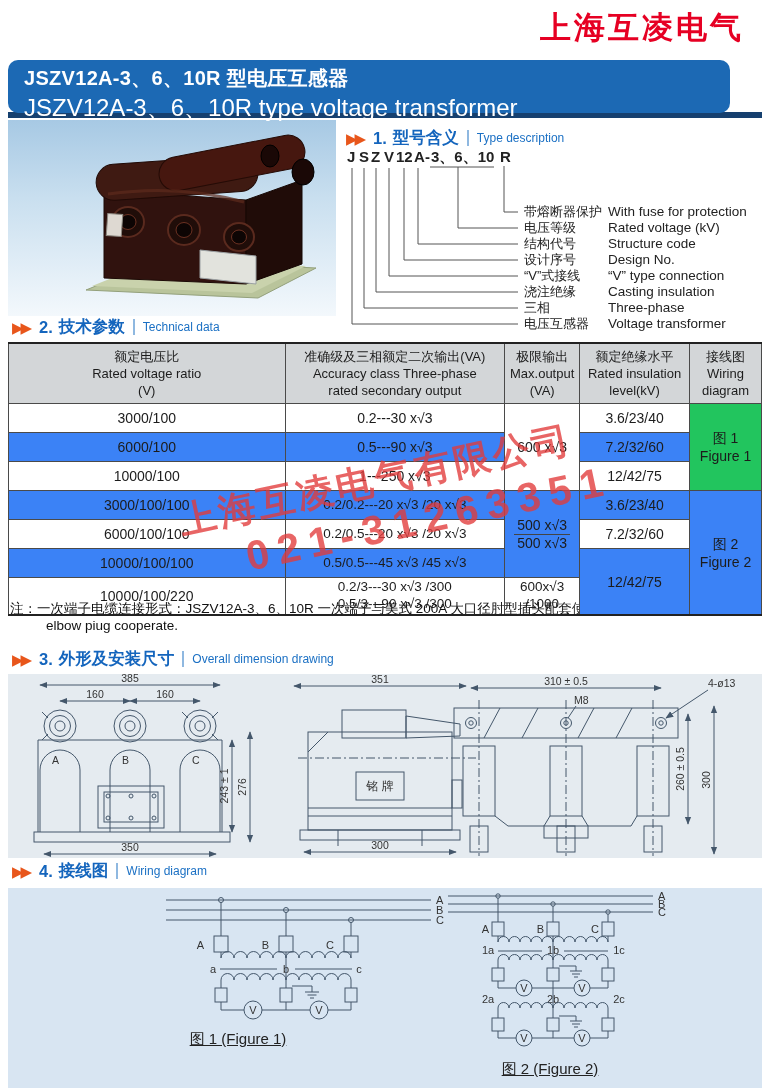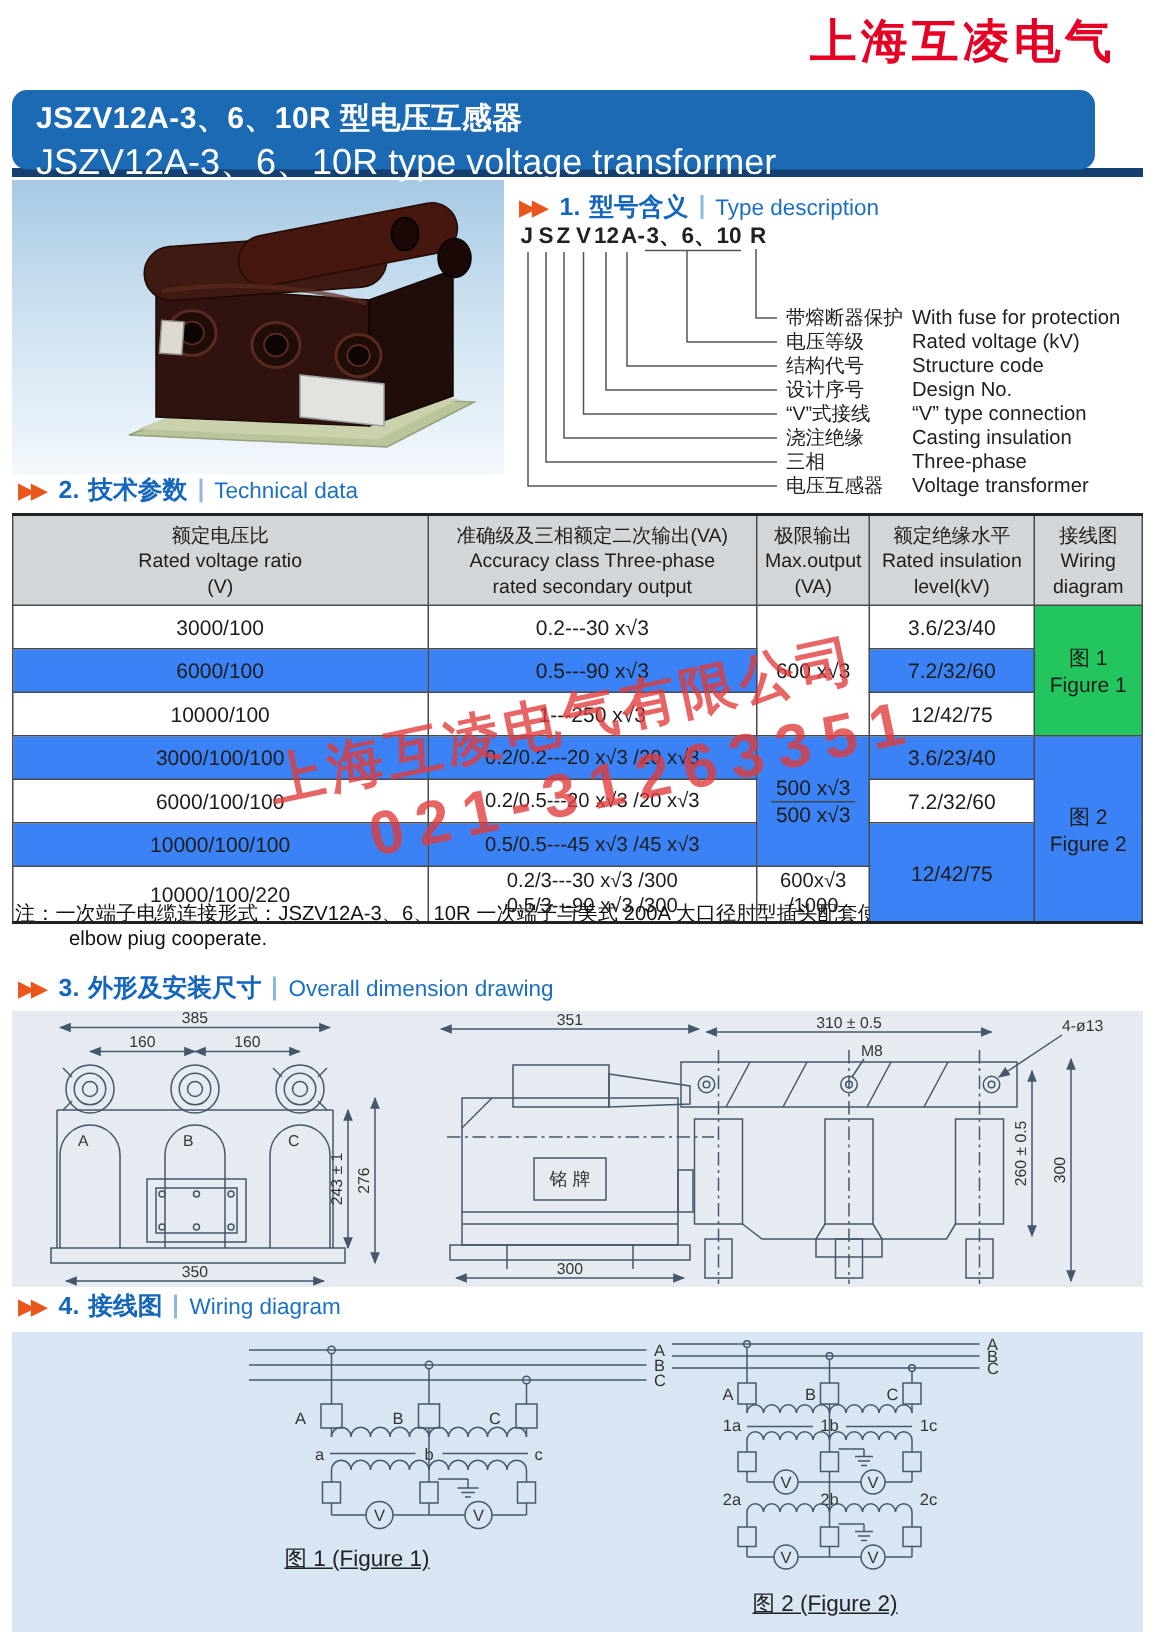--- a/index.html
+++ b/index.html
@@ -17,21 +17,21 @@
   .titlebar .t1{font-size:20px;font-weight:bold;letter-spacing:.3px;}
   .titlebar .t2{font-size:24px;margin-top:0;}
   .navy-strip{position:absolute;left:8px;top:112px;width:754px;height:6px;background:#16406f;z-index:1;}
 
   
   .sec-head{position:absolute;display:flex;align-items:center;white-space:nowrap;}
   .arrows{color:#e8561b;font-size:15px;letter-spacing:-3px;margin-right:10px;line-height:1;}
   .sh-num{color:#1465bd;font-weight:bold;font-size:16.5px;margin-right:6px;}
   .sh-zh{color:#1465bd;font-weight:bold;font-size:16.5px;}
   .sh-sep{width:2px;height:16px;background:#8fb8e0;margin:0 8px;}
-  .sh-en{color:#1b70c4;font-size:15px;}
+  .sh-en{color:#1b70c4;font-size:12px;}
 
   
   .photo-panel{position:absolute;left:8px;top:120px;width:328px;height:196px;
                background:linear-gradient(180deg,#a7c9e4 0%,#c9dfef 40%,#f3f8fc 100%);}
 
   
   .type-svg{position:absolute;left:338px;top:148px;}
   .type-svg text{fill:#222;font-family:"Liberation Sans",sans-serif;}
   .code-t{font-size:15px;font-weight:bold;}
   .lab-zh{font-size:13px;}

